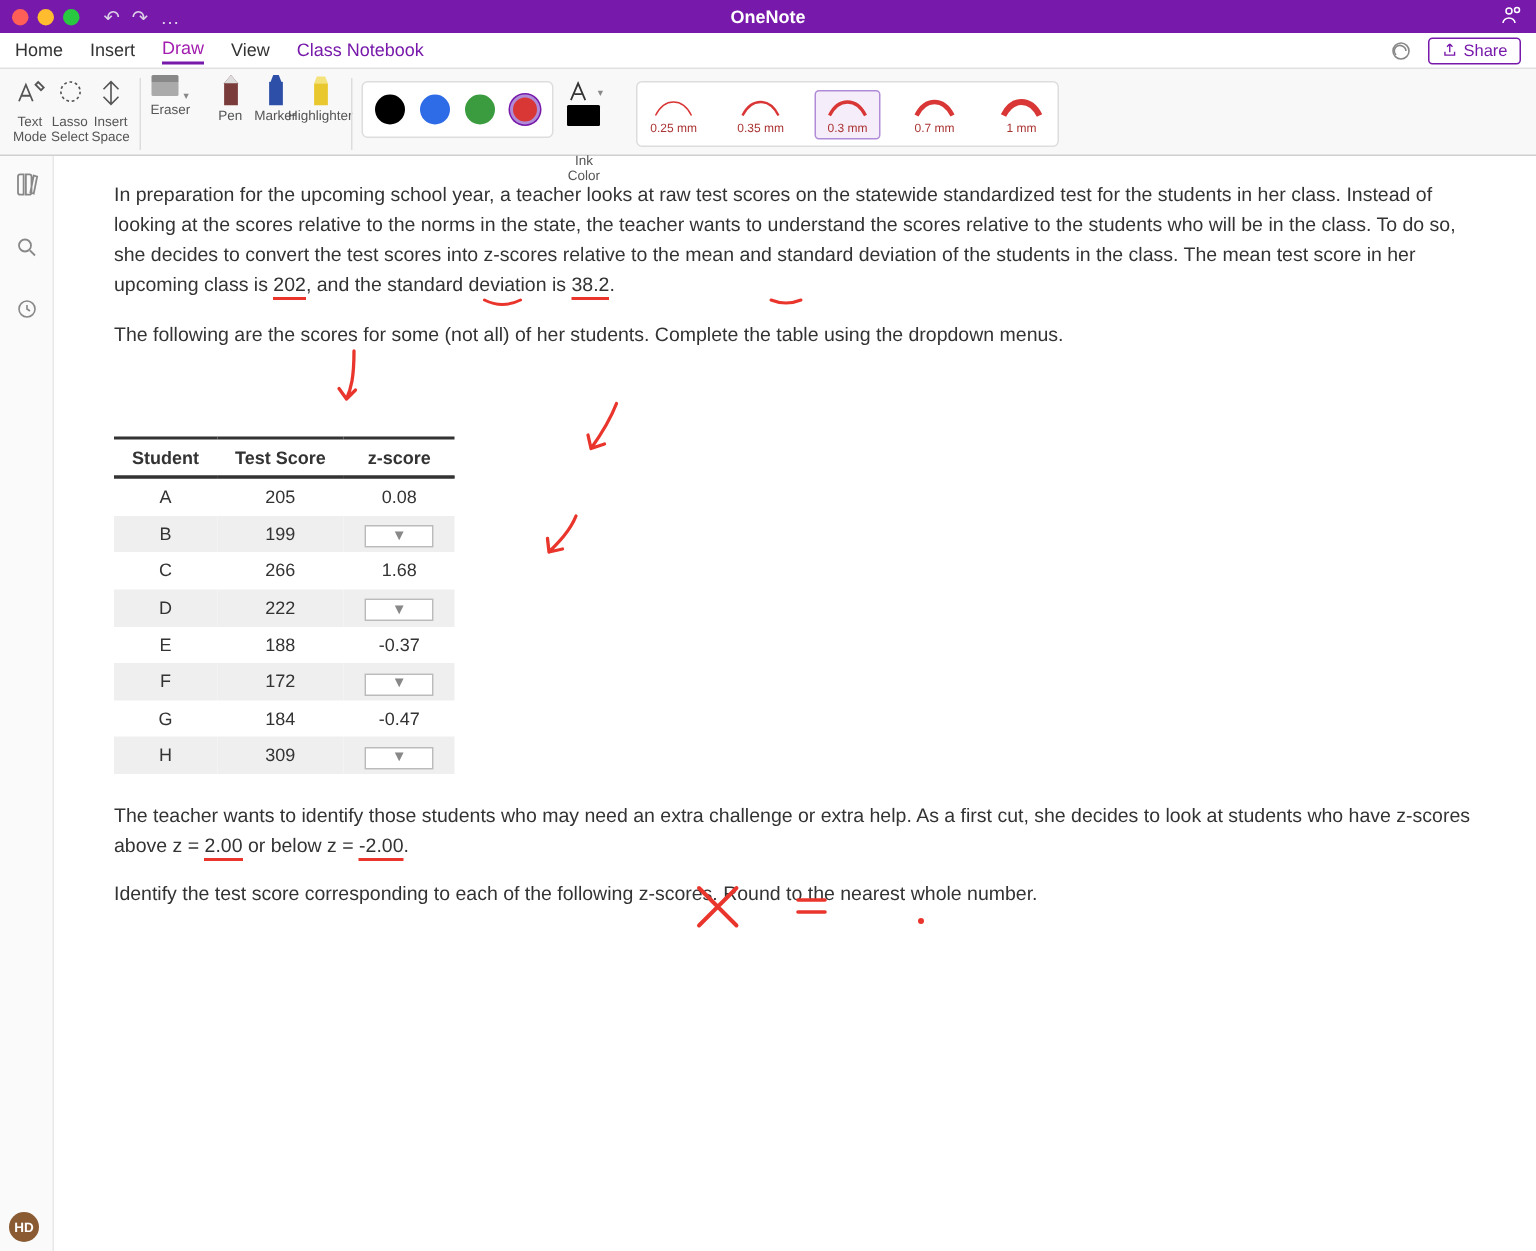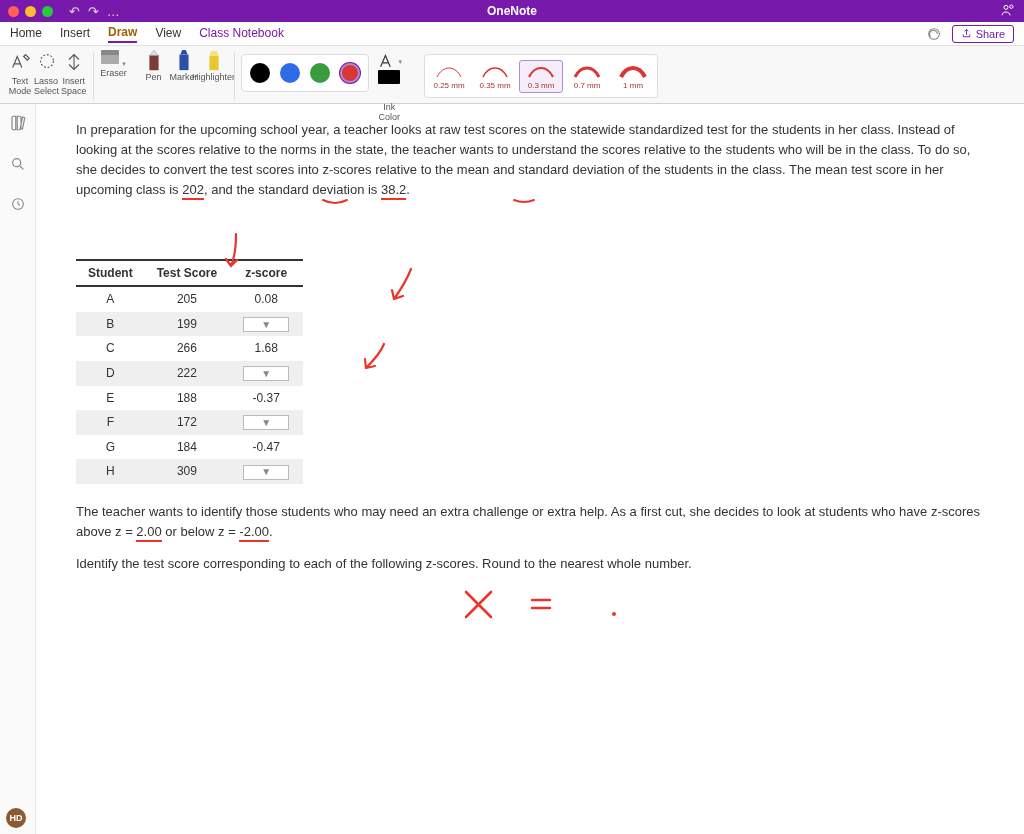--- a/index.html
+++ b/index.html
@@ -11,21 +11,21 @@
 .tl.red { background: #ff5f57; }
 .tl.yellow { background: #febc2e; }
 .tl.green { background: #28c840; }
 .qat { margin-left: 16px; display: flex; gap: 8px; align-items: center; }
 .qat-btn { color: #ddd1e8; font-size: 13px; cursor: pointer; }
 .app-title { position: absolute; left: 50%; transform: translateX(-50%); color: #fff; font-size: 12px; font-weight: 600; }
 .title-right { margin-left: auto; color: #fff; font-size: 14px; }
 
 .tabs-row { height: 24px; background: #fff; border-bottom: 1px solid #e1e1e1; display: flex; align-items: center; padding: 0 10px; gap: 18px; }
 .tab { font-size: 12px; color: #333; cursor: pointer; padding-bottom: 2px; }
-.tab.active { color: #a16207; border-bottom: 2px solid #7719aa; font-weight: 700; }
+.tab.active { color: #a21caf; border-bottom: 2px solid #7719aa; font-weight: 400; }
 .tab.notebook { color: #7719aa; }
 .tabs-right { margin-left: auto; display: flex; gap: 10px; align-items: center; }
 .sync-icon { width: 16px; height: 16px; color: #888; }
 .share-btn { border: 1px solid #7719aa; color: #7719aa; font-size: 11px; padding: 2px 8px; border-radius: 3px; display: flex; align-items: center; gap: 4px; }
 
 .ribbon { height: 58px; background: #f8f8f8; border-bottom: 1px solid #d0d0d0; display: flex; align-items: flex-start; padding: 4px 8px; gap: 2px; }
 .ribbon-tool { display: flex; flex-direction: column; align-items: center; font-size: 9px; color: #555; gap: 2px; cursor: pointer; }
 .ribbon-icon { width: 24px; height: 24px; display: flex; align-items: center; justify-content: center; }
 .ribbon-sep { width: 1px; height: 48px; background: #ddd; margin: 2px 4px; }
 
@@ -38,21 +38,21 @@
 .dot { width: 20px; height: 20px; border-radius: 50%; cursor: pointer; }
 .dot.black { background: #000; }
 .dot.blue { background: #2e6be6; }
 .dot.green { background: #3a9b3f; }
 .dot.red { background: #d93636; border: 2px solid #b08bd8; box-shadow: 0 0 0 1px #7719aa; }
 
 .ink-color { display: flex; flex-direction: column; align-items: center; font-size: 9px; color: #555; margin-left: 6px; }
 .ink-swatch { width: 22px; height: 14px; background: #000; border-radius: 1px; }
 .ink-row { display: flex; align-items: center; gap: 2px; }
 
-.stroke-group { display: flex; gap: 2px; align-items: center; padding: 2px; border: 1px solid #ddd; border-radius: 4px; background: #fff; margin-top: 4px; height: 44px; margin-left: 20px; }
+.stroke-group { display: flex; gap: 14px; align-items: center; padding: 2px; border: 1px solid #ddd; border-radius: 4px; background: #fff; margin-top: 4px; height: 44px; margin-left: 20px; }
 .stroke-opt { display: flex; flex-direction: column; align-items: center; font-size: 8px; color: #a33; padding: 2px 4px; width: 44px; cursor: pointer; }
 .stroke-opt.sel { border: 1px solid #b08bd8; background: #f5eefa; border-radius: 3px; }
 .stroke-svg { width: 28px; height: 18px; }
 
 .main { display: flex; height: calc(834px - 22px - 24px - 58px); }
 .left-rail { width: 36px; background: #fafafa; border-right: 1px solid #e8e8e8; display: flex; flex-direction: column; align-items: center; padding-top: 10px; gap: 20px; }
 .rail-icon { color: #888; font-size: 16px; cursor: pointer; }
 
 .page { flex: 1; padding: 16px 40px 16px 40px; font-size: 13px; color: #333; line-height: 1.55; position: relative; overflow: auto; }
 .para { margin-bottom: 12px; }
@@ -124,21 +124,21 @@
       </div>
     <div style="white-space:pre;text-align:center">Text
 Mode</div>
   </div>
   <div class="ribbon-tool">
     <div class="ribbon-icon">
         <svg width="22" height="22" viewBox="0 0 24 24" fill="none" stroke="#555" stroke-width="1.2" stroke-dasharray="2 2">
           <circle cx="12" cy="11" r="7"></circle>
         </svg>
       </div>
-    <div style="white-space:pre;">Lasso
+    <div style="white-space:pre;text-align:center">Lasso
 Select</div>
   </div>
   <div class="ribbon-tool">
     <div class="ribbon-icon">
         <svg width="20" height="22" viewBox="0 0 24 24" fill="none" stroke="#555" stroke-width="1.3">
           <path d="M12 3v18M6 9l6-6 6 6M6 15l6 6 6-6"></path>
         </svg>
       </div>
     <div style="white-space:pre;text-align:center">Insert
 Space</div>
@@ -249,20 +249,21 @@
         </svg>
     </div>
   </div>
 
   <div class="page">
 
     <div class="para">
       <span>In preparation for the upcoming school year, a teacher looks at raw test scores on the statewide standardized test for the students in her class. Instead of looking at the scores relative to the norms in the state, the teacher wants to understand the scores relative to the students who will be in the class. To do so, she decides to convert the test scores into z-scores relative to the mean and standard deviation of the students in the class. The mean test score in her upcoming class is </span><span class="underline-red">202</span><span>, and the standard deviation is </span><span class="underline-red">38.2</span><span>.</span>
     </div>
 
+    <div class="para">The following are the scores for some (not all) of her students. Complete the table using the dropdown menus.</div>
 
     <div style="height:40px"></div>
 
     <table class="score-table" id="score-table">
       <thead>
           <tr>
         <th>Student</th>
         <th>Test Score</th>
         <th>z-score</th>
       </tr>

